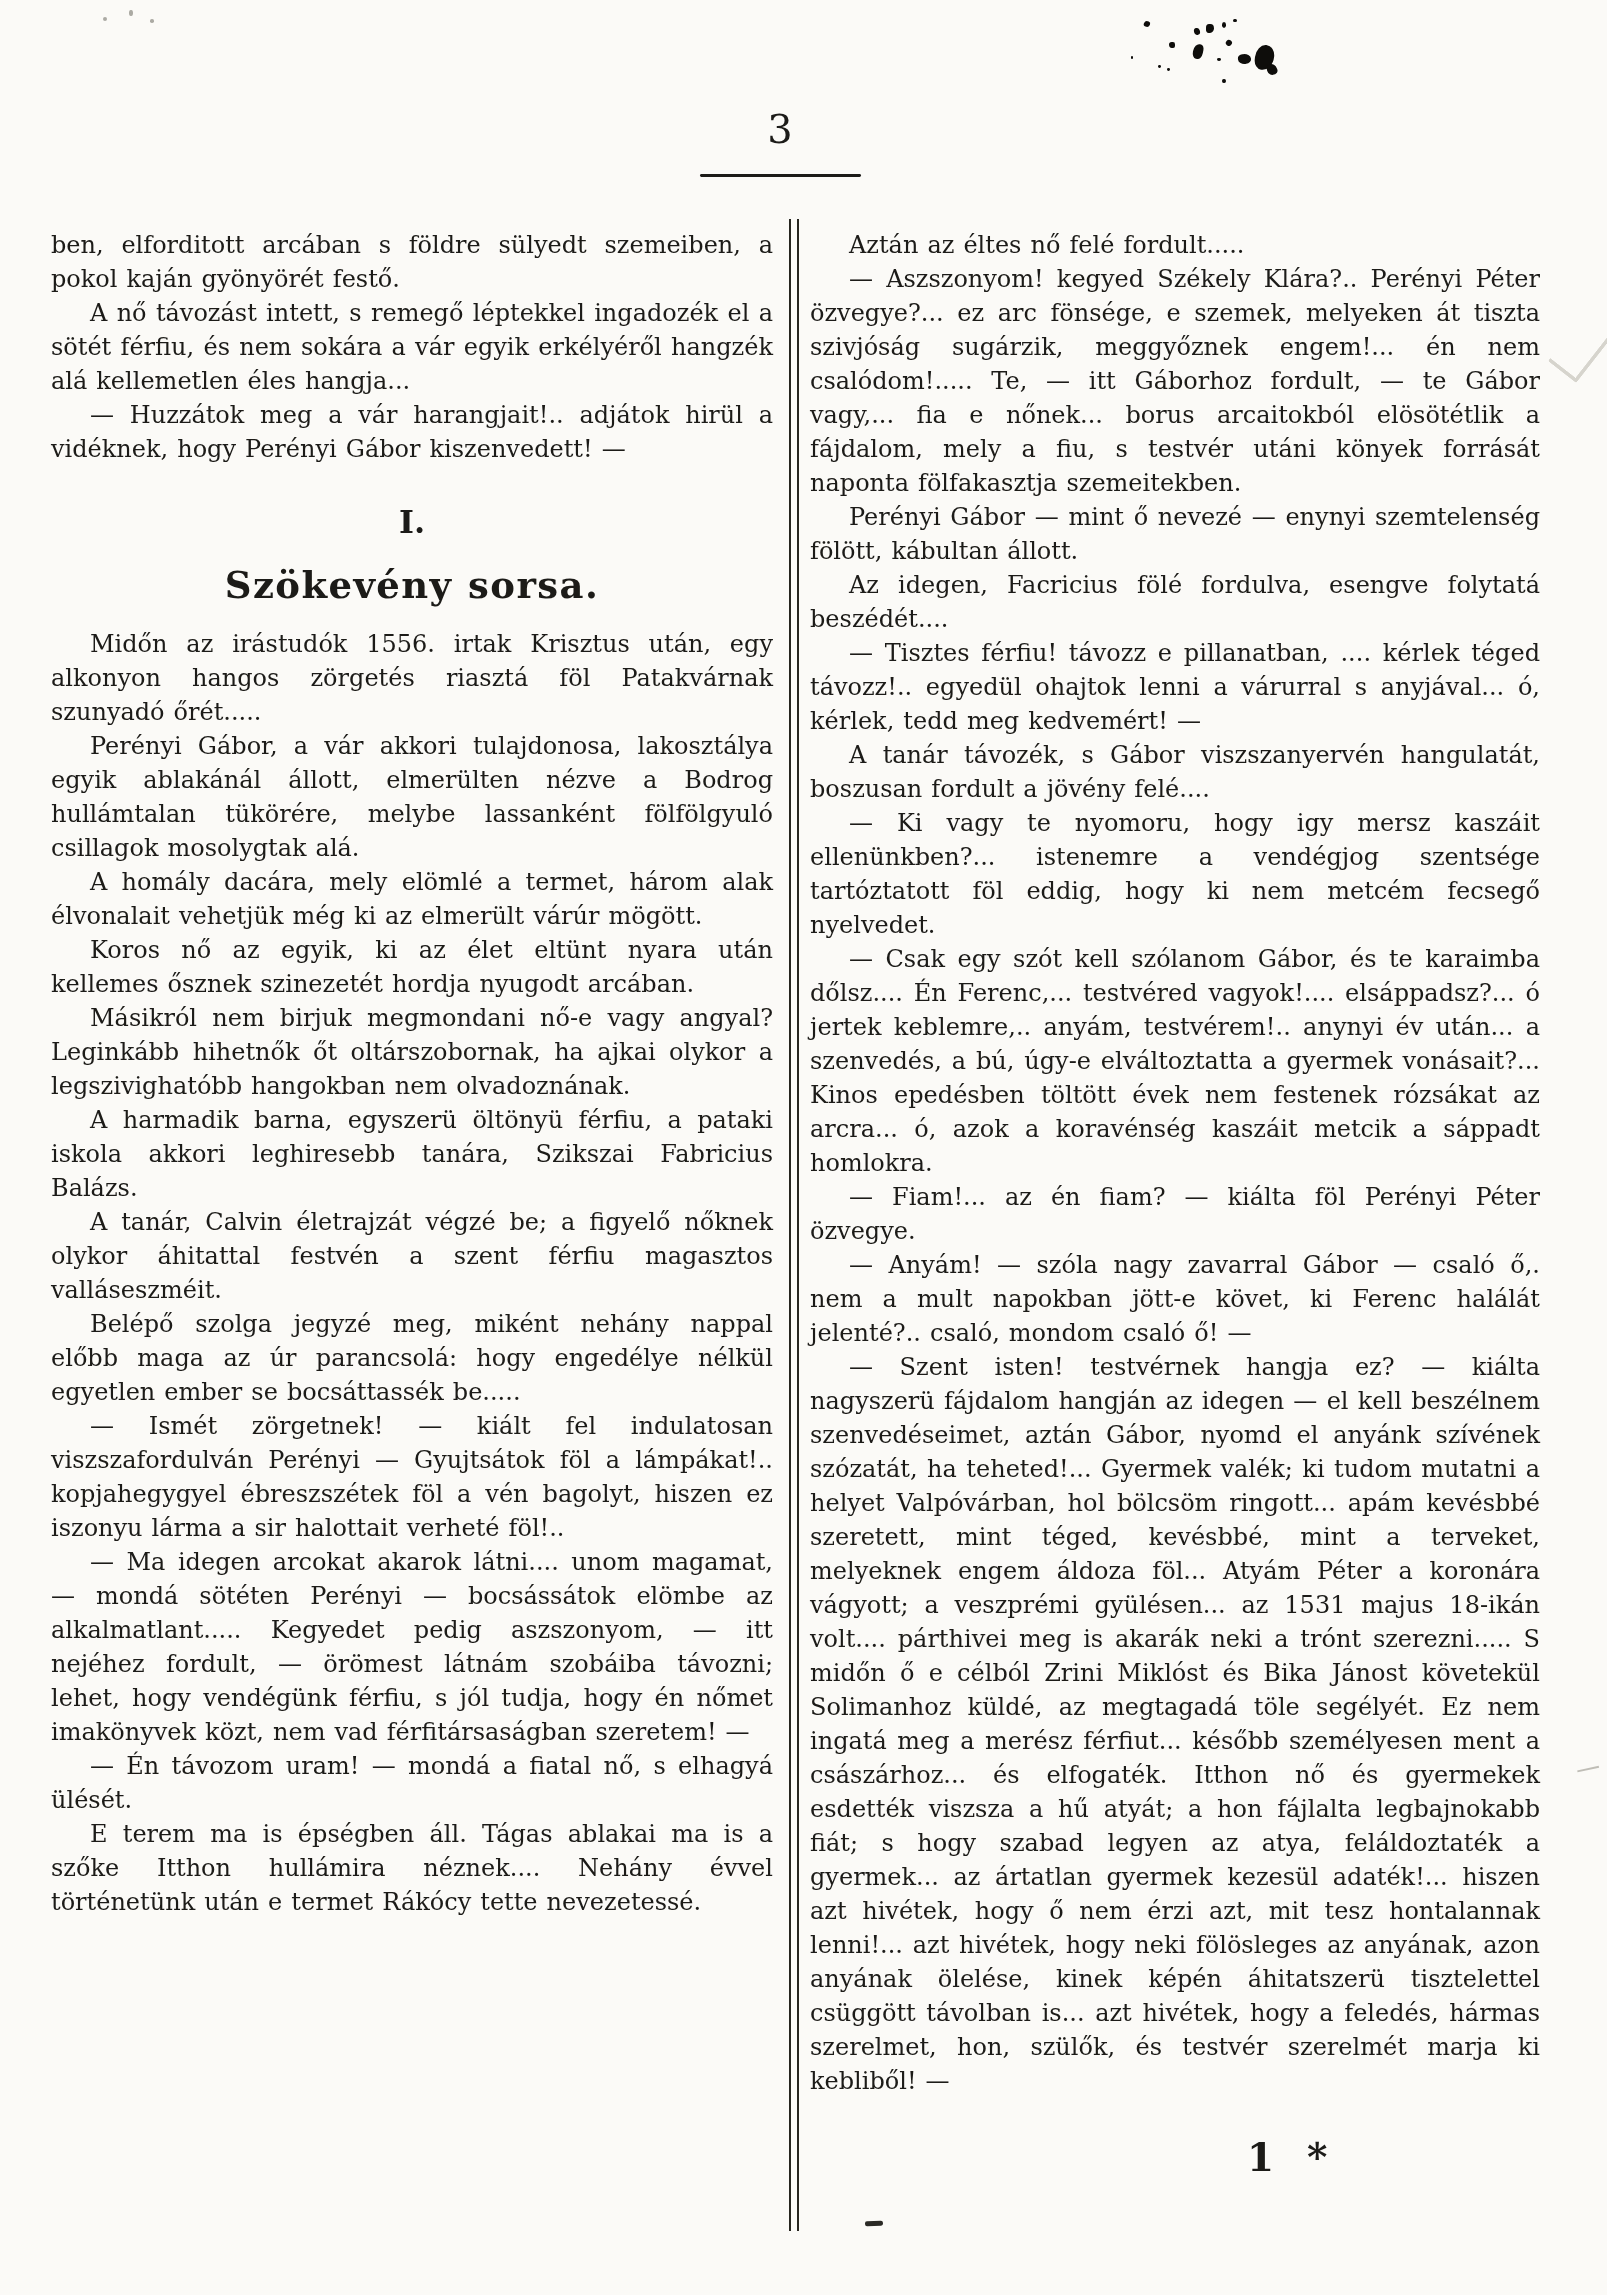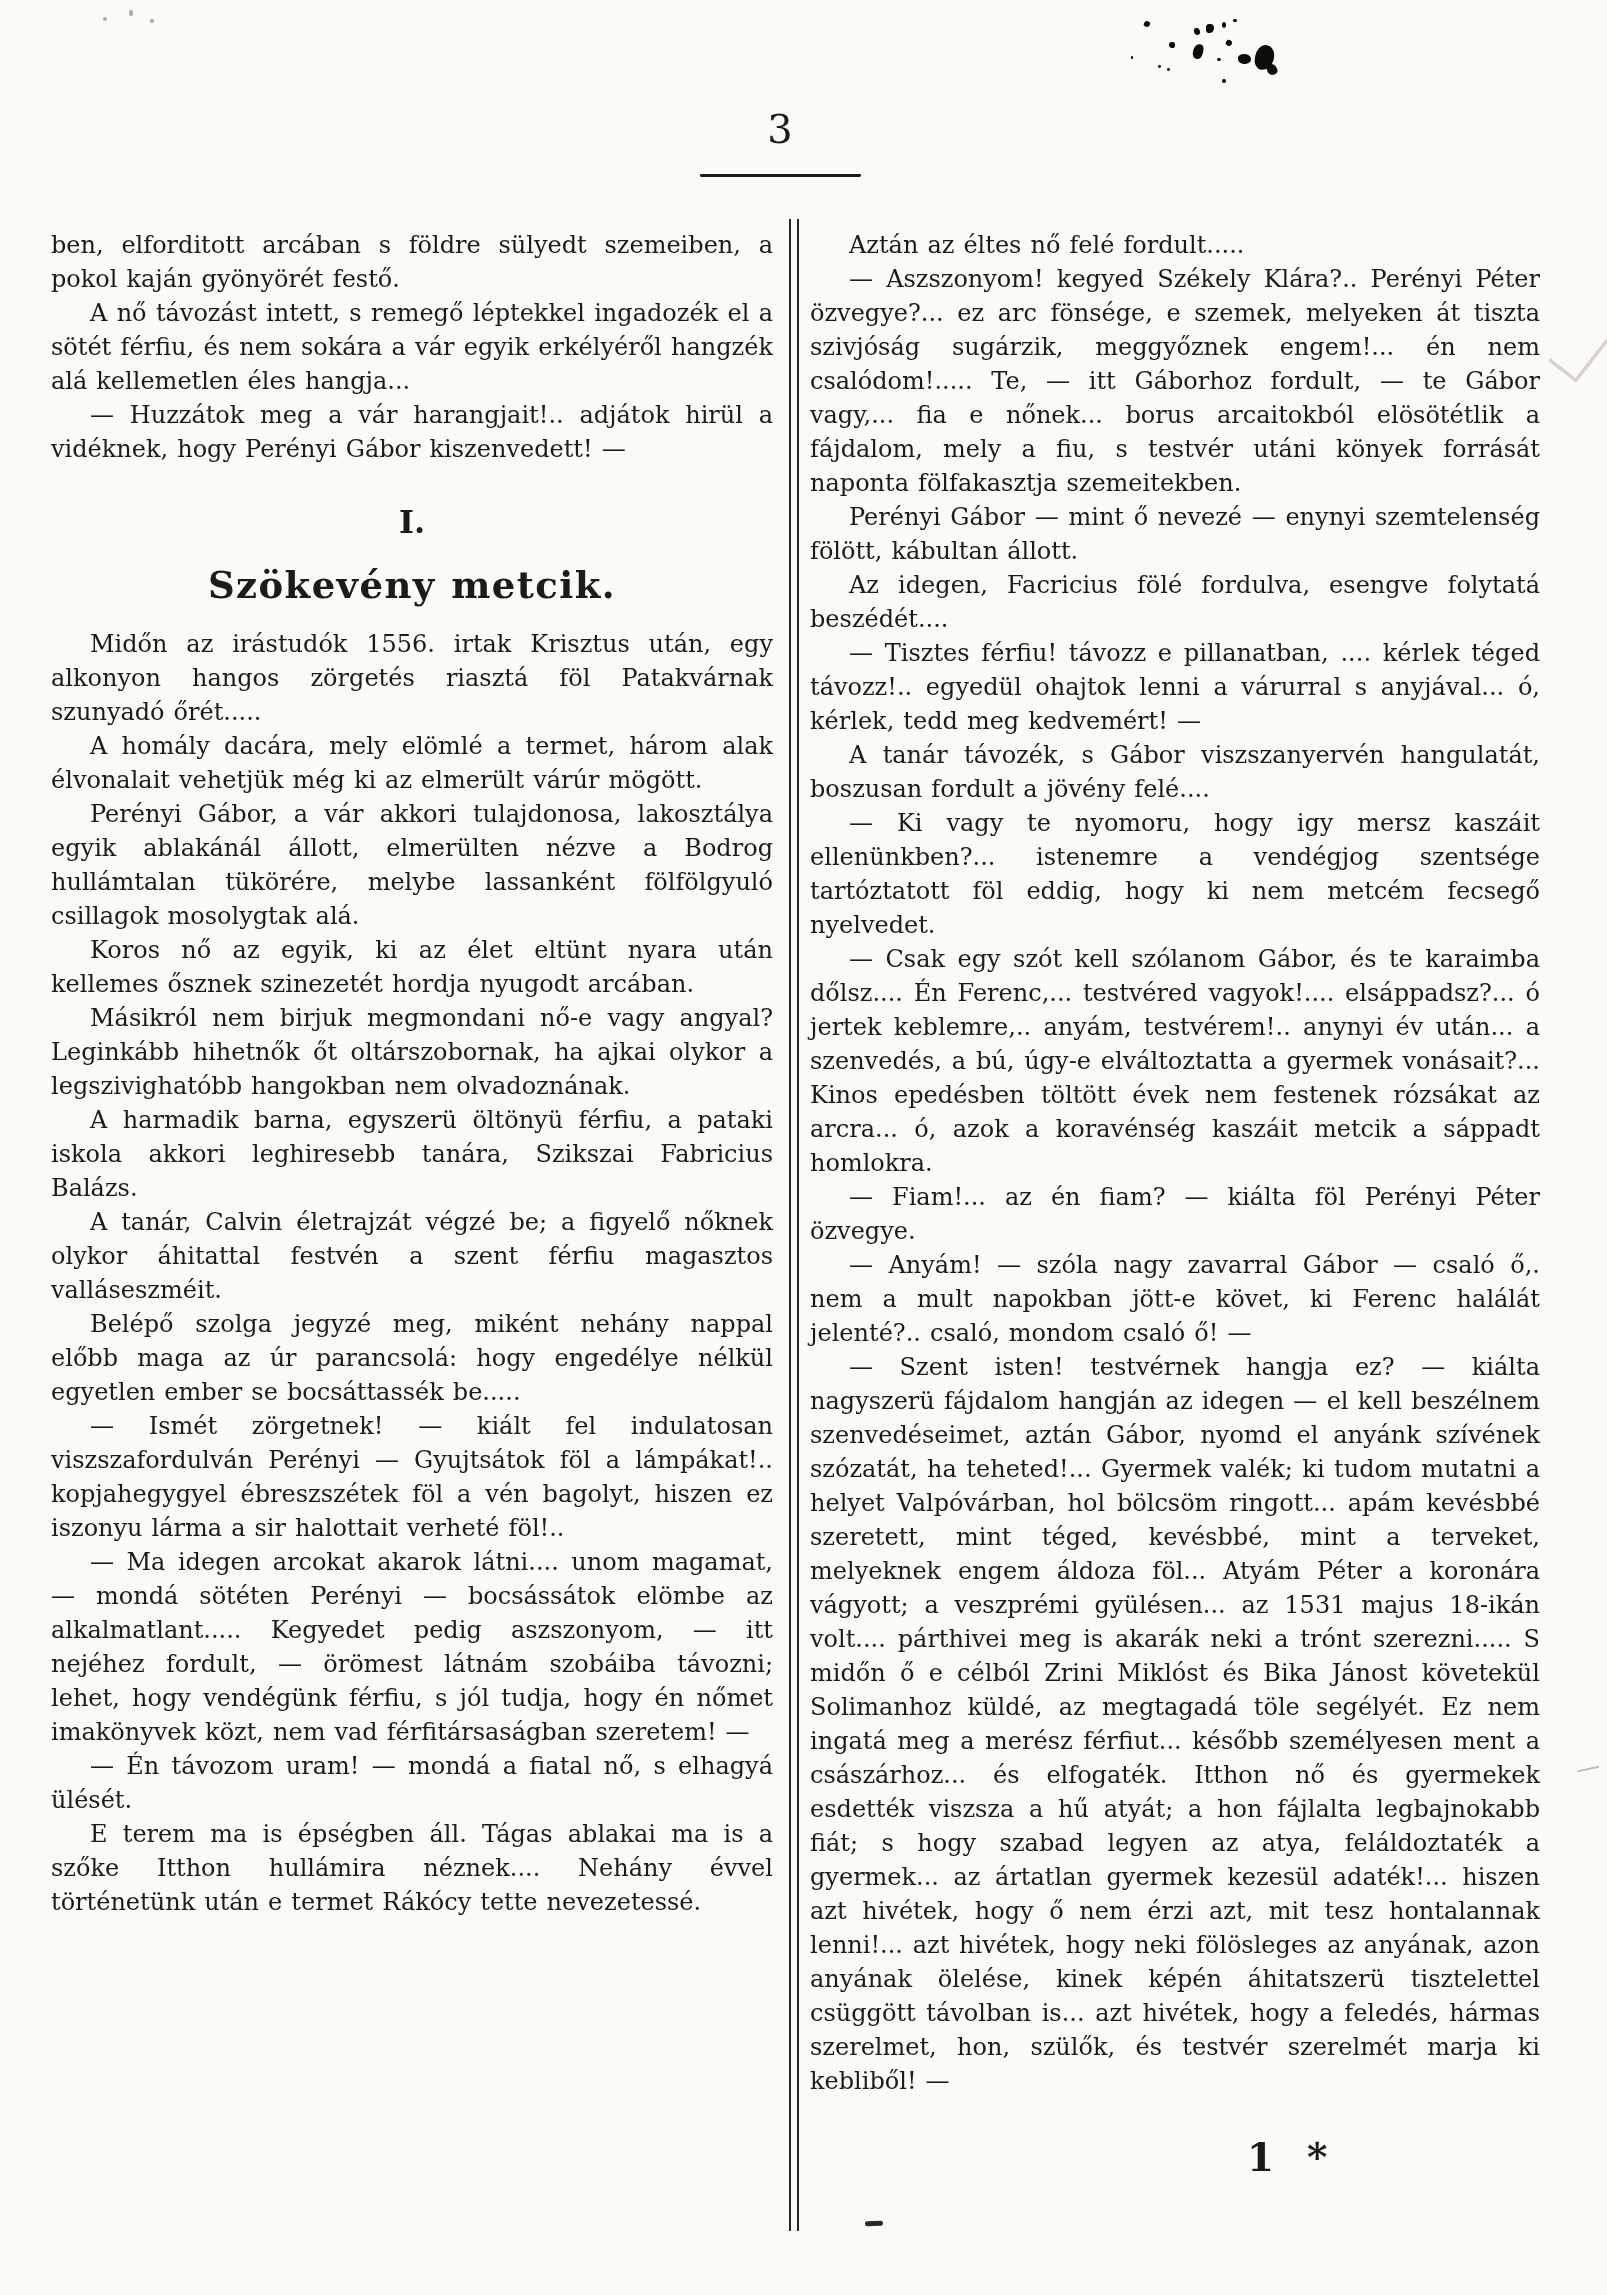--- a/index.html
+++ b/index.html
@@ -104,26 +104,26 @@
 
   <div class="column-divider"></div>
 
   <div class="column col-left">
     <p class="cont">ben, elforditott arcában s földre sülyedt szemeiben, a pokol kaján gyönyörét festő.</p>
     <p>A nő távozást intett, s remegő léptekkel ingadozék el a sötét férfiu, és nem sokára a vár egyik erkélyéről hangzék alá kellemetlen éles hangja...</p>
     <p>— Huzzátok meg a vár harangjait!.. adjátok hirül a vidéknek, hogy Perényi Gábor kiszenvedett! —</p>
 
     <div class="section-heading">
       <div class="numeral">I.</div>
-      <div class="title">Szökevény metcik.</div>
+      <div class="title">Szökevény sorsa.</div>
     </div>
 
     <p>Midőn az irástudók 1556. irtak Krisztus után, egy alkonyon hangos zörgetés riasztá föl Patakvárnak szunyadó őrét.....</p>
+    <p>Perényi Gábor, a vár akkori tulajdonosa, lakosztálya egyik ablakánál állott, elmerülten nézve a Bodrog hullámtalan tükörére, melybe lassanként fölfölgyuló csillagok mosolygtak alá.</p>
     <p>A homály dacára, mely elömlé a termet, három alak élvonalait vehetjük még ki az elmerült várúr mögött.</p>
-    <p>Perényi Gábor, a vár akkori tulajdonosa, lakosztálya egyik ablakánál állott, elmerülten nézve a Bodrog hullámtalan tükörére, melybe lassanként fölfölgyuló csillagok mosolygtak alá.</p>
     <p>Koros nő az egyik, ki az élet eltünt nyara után kellemes ősznek szinezetét hordja nyugodt arcában.</p>
     <p>Másikról nem birjuk megmondani nő-e vagy angyal? Leginkább hihetnők őt oltárszobornak, ha ajkai olykor a legszivighatóbb hangokban nem olvadoznának.</p>
     <p>A harmadik barna, egyszerü öltönyü férfiu, a pataki iskola akkori leghiresebb tanára, Szikszai Fabricius Balázs.</p>
     <p>A tanár, Calvin életrajzát végzé be; a figyelő nőknek olykor áhitattal festvén a szent férfiu magasztos valláseszméit.</p>
     <p>Belépő szolga jegyzé meg, miként nehány nappal előbb maga az úr parancsolá: hogy engedélye nélkül egyetlen ember se bocsáttassék be.....</p>
     <p>— Ismét zörgetnek! — kiált fel indulatosan viszszafordulván Perényi — Gyujtsátok föl a lámpákat!.. kopjahegygyel ébreszszétek föl a vén bagolyt, hiszen ez iszonyu lárma a sir halottait verheté föl!..</p>
     <p>— Ma idegen arcokat akarok látni.... unom magamat, — mondá sötéten Perényi — bocsássátok elömbe az alkalmatlant..... Kegyedet pedig aszszonyom, — itt nejéhez fordult, — örömest látnám szobáiba távozni; lehet, hogy vendégünk férfiu, s jól tudja, hogy én nőmet imakönyvek közt, nem vad férfitársaságban szeretem! —</p>
     <p>— Én távozom uram! — mondá a fiatal nő, s elhagyá ülését.</p>
     <p>E terem ma is épségben áll. Tágas ablakai ma is a szőke Itthon hullámira néznek.... Nehány évvel történetünk után e termet Rákócy tette nevezetessé.</p>
   </div>

